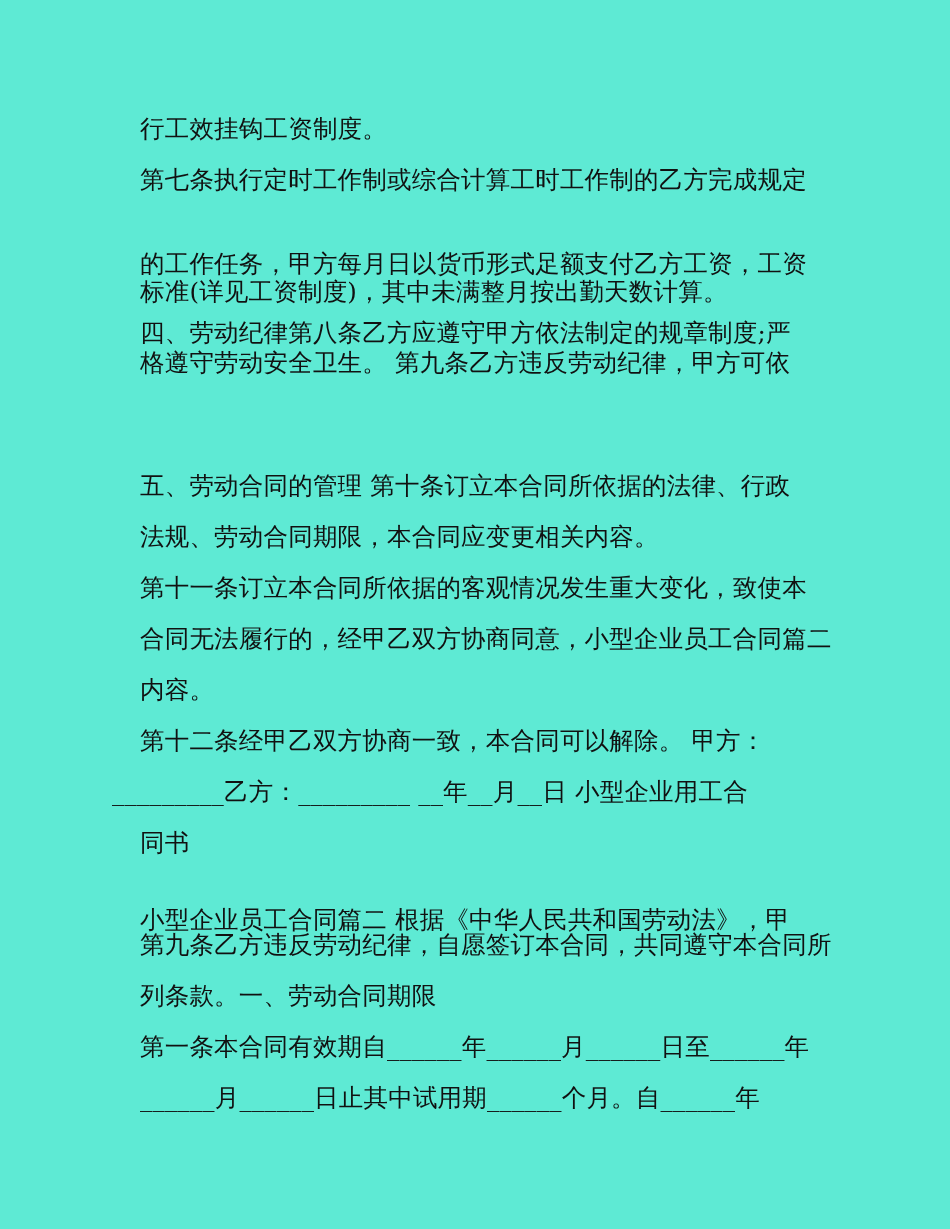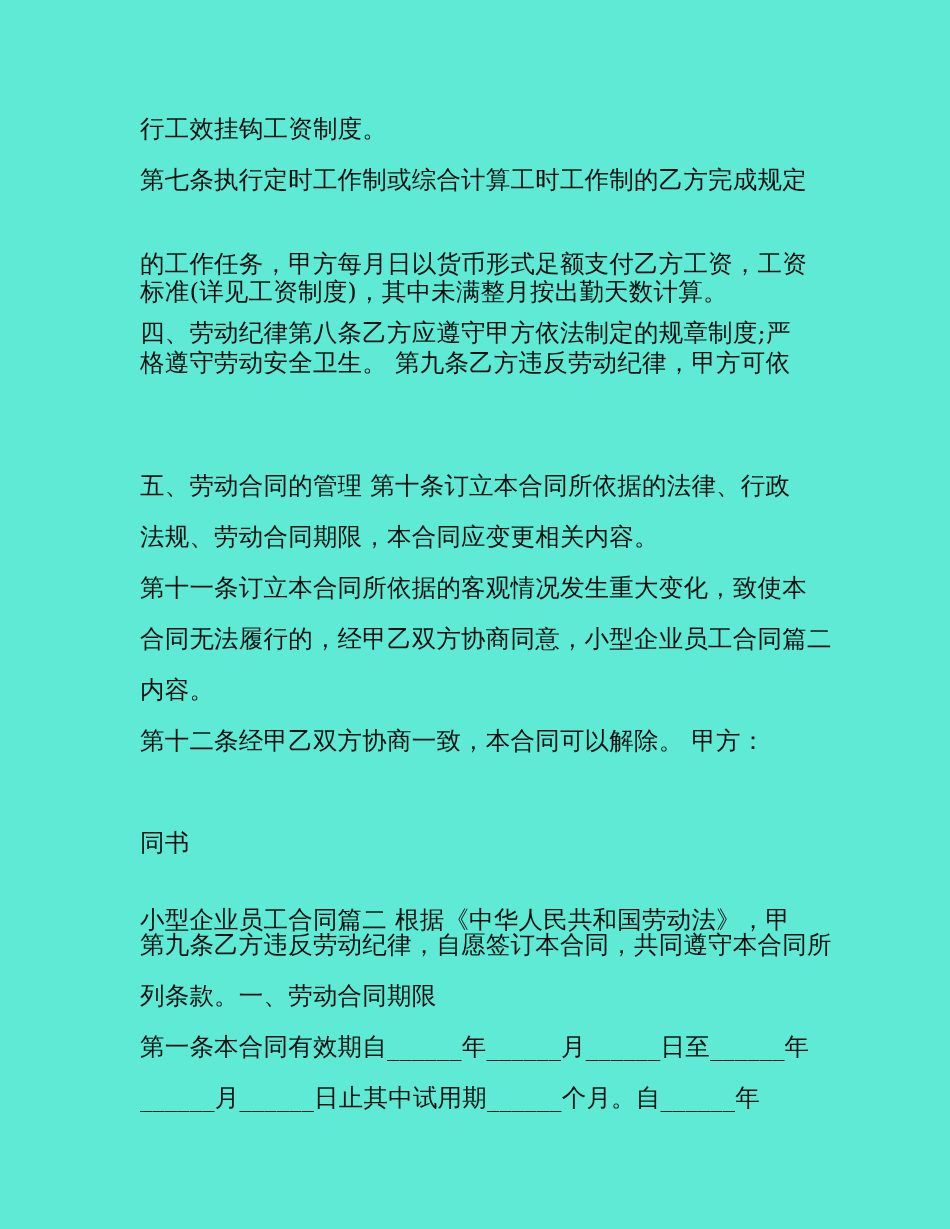--- a/index.html
+++ b/index.html
@@ -41,19 +41,20 @@
   <div class="line" style="top:207px;margin-top:40px;">的工作任务，甲方每月日以货币形式足额支付乙方工资，工资</div>
   <div class="line" style="top:275px;">标准(详见工资制度)，其中未满整月按出勤天数计算。</div>
   <div class="line" style="top:316px;">四、劳动纪律第八条乙方应遵守甲方依法制定的规章制度;严</div>
   <div class="line" style="top:346px;">格遵守劳动安全卫生。 第九条乙方违反劳动纪律，甲方可依</div>
   <div class="line" style="top:469px;">五、劳动合同的管理 第十条订立本合同所依据的法律、行政</div>
   <div class="line" style="top:520px;">法规、劳动合同期限，本合同应变更相关内容。</div>
   <div class="line" style="top:571px;">第十一条订立本合同所依据的客观情况发生重大变化，致使本</div>
   <div class="line" style="top:622px;">合同无法履行的，经甲乙双方协商同意，小型企业员工合同篇二</div>
   <div class="line" style="top:673px;">内容。</div>
   <div class="line" style="top:724px;">第十二条经甲乙双方协商一致，本合同可以解除。 甲方：</div>
+  <div class="line" style="top:775px; left:112px;">_________乙方：_________ __年__月__日 小型企业用工合</div>
   <div class="line" style="top:826px;">同书</div>
   <div class="line" style="top:877px;margin-top:26px;">小型企业员工合同篇二 根据《中华人民共和国劳动法》，甲</div>
   <div class="line" style="top:928px;">第九条乙方违反劳动纪律，自愿签订本合同，共同遵守本合同所</div>
   <div class="line" style="top:979px;text-align:center;">列条款。一、劳动合同期限</div>
   <div class="line" style="top:1081px;">______月______日止其中试用期______个月。自______年</div>
   <div class="line" style="top:1030px;">第一条本合同有效期自______年______月______日至______年</div>
 </div>
 
 </body></html>

